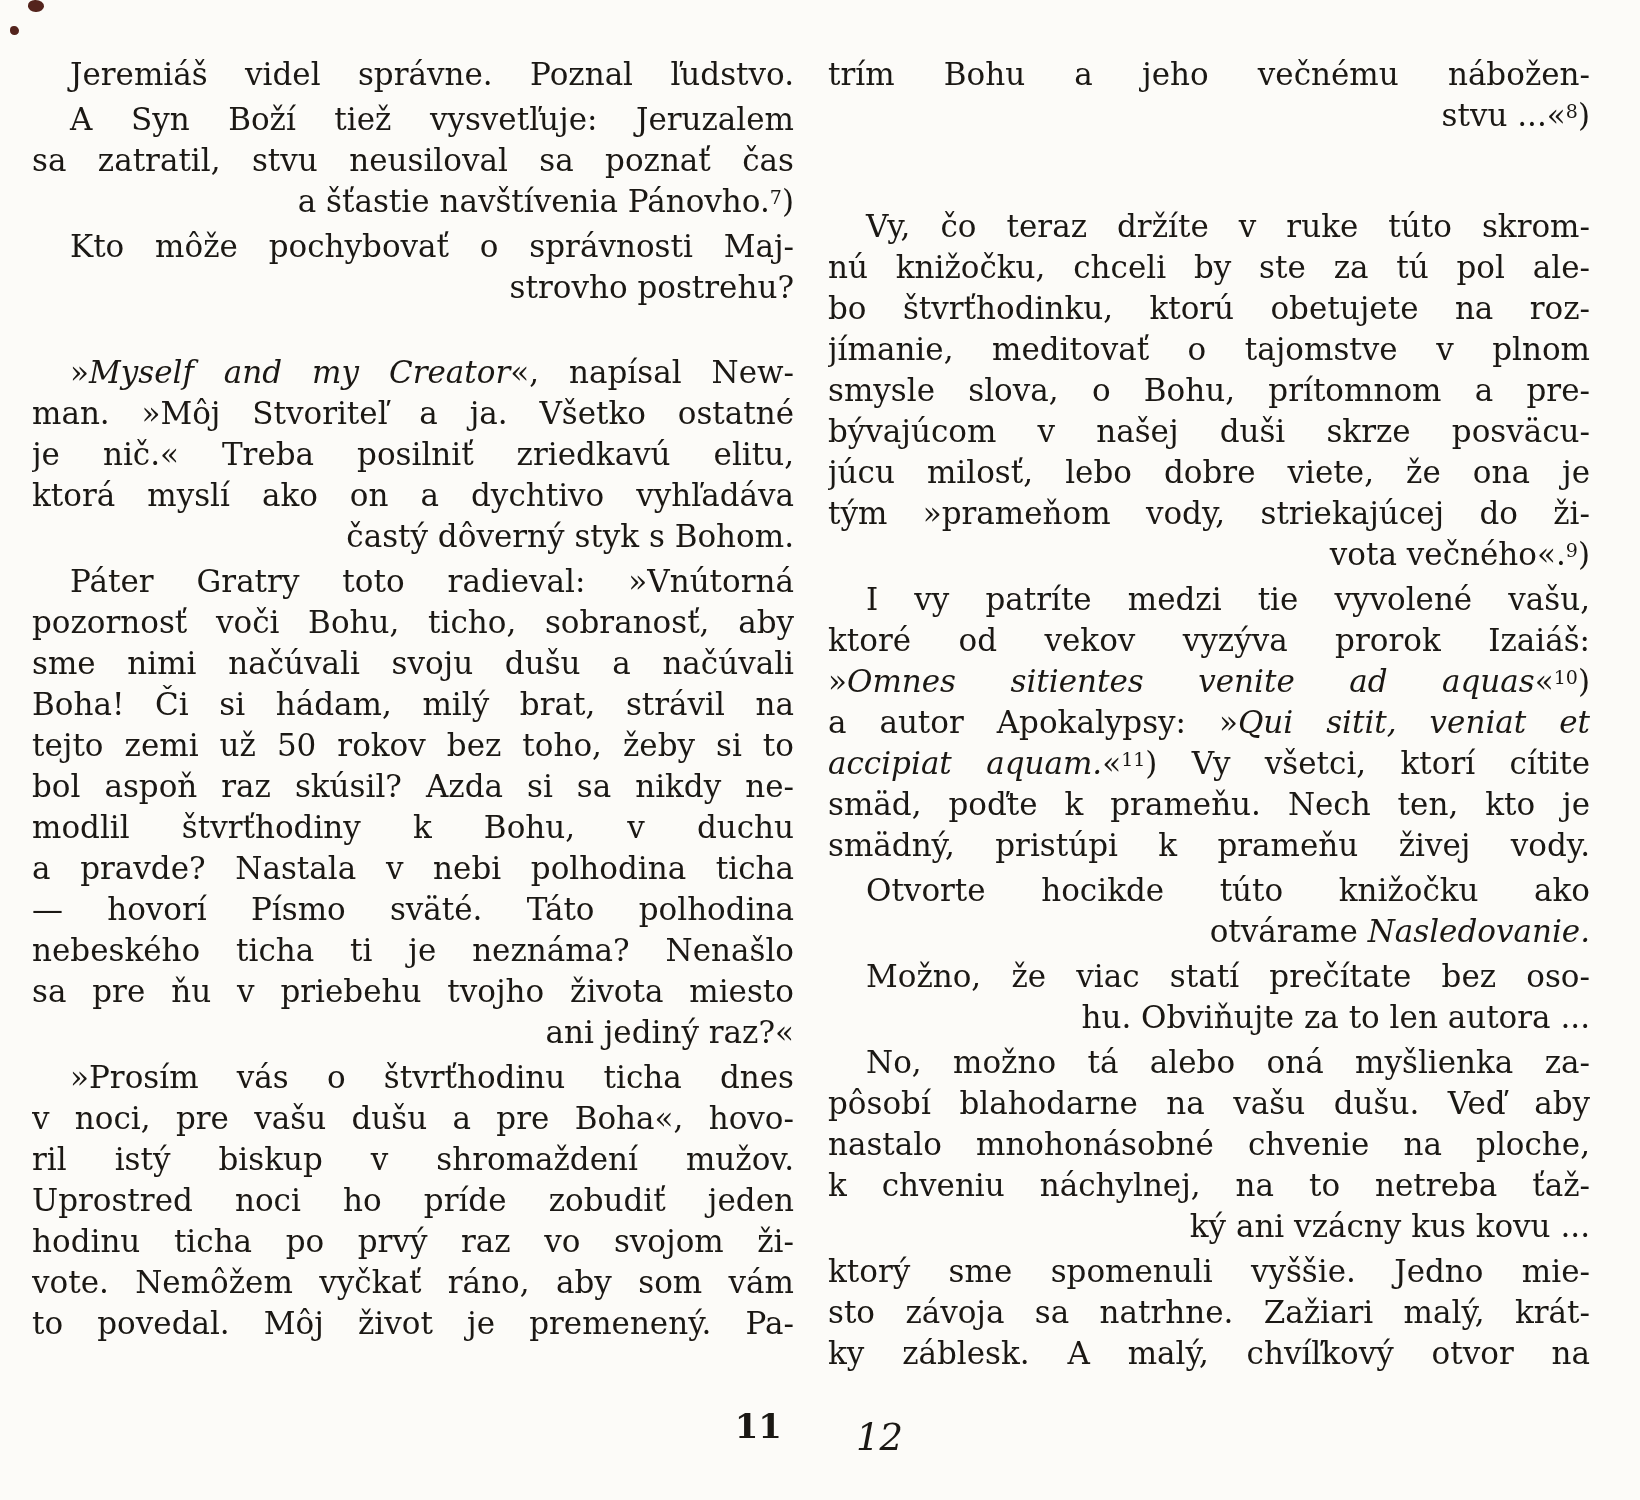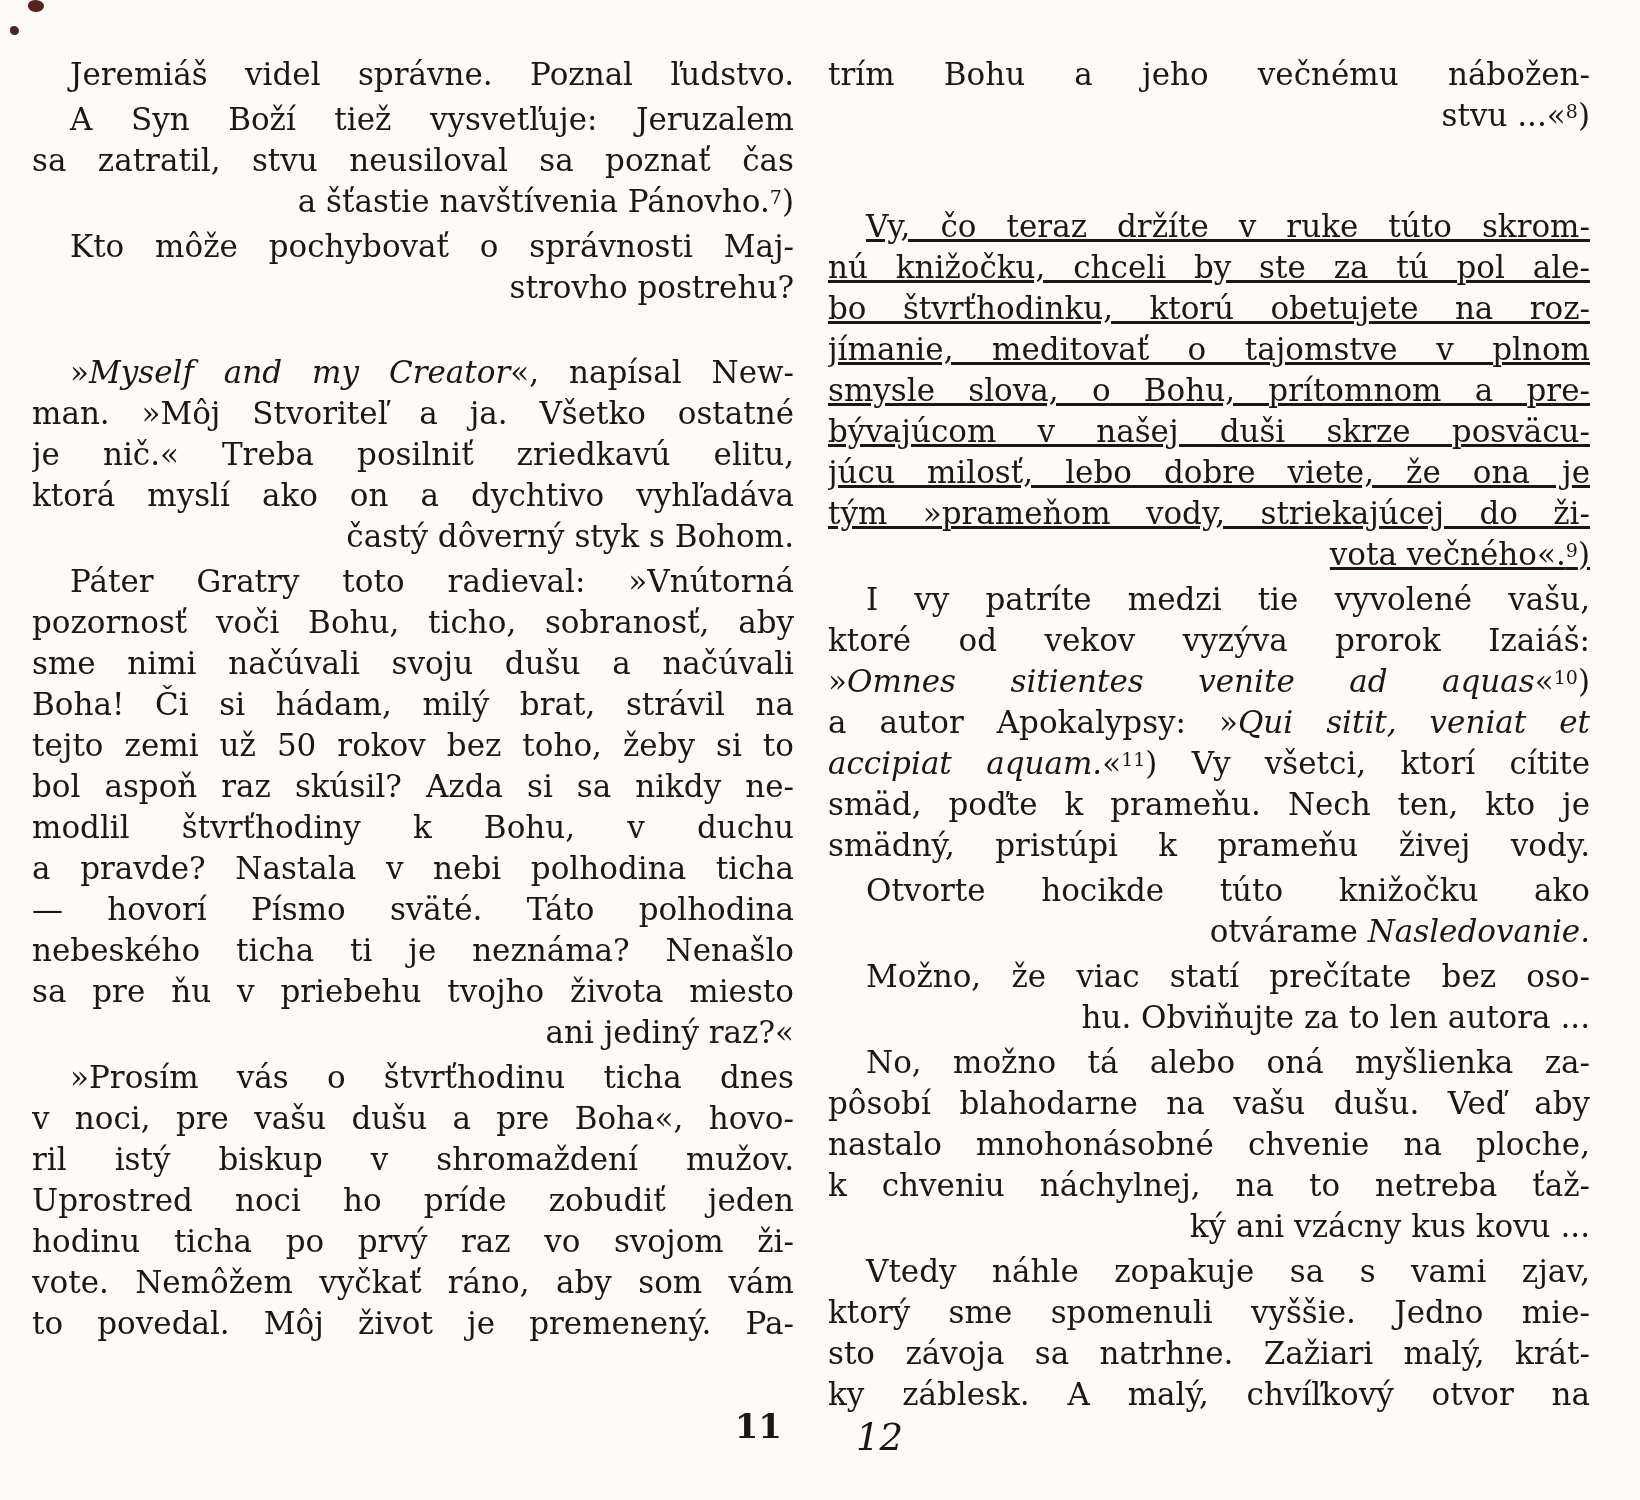--- a/index.html
+++ b/index.html
@@ -12,21 +12,21 @@
     overflow: hidden;
   }
   .spread {
     display: flex;
     padding: 54px 48px 0 32px;
     gap: 34px;
   }
   .col { width: 762px; }
   .para { margin: 0 0 4px 0; }
   .para.gap-lg { margin-top: 44px; }
-  .para.gap-xl { margin-top: 70px; text-decoration: underline; }
+  .para.gap-xl { margin-top: 70px; }
   .line {
     height: 41px;
     line-height: 41px;
     font-size: 31px;
     text-align: justify;
     overflow: hidden;
     white-space: normal;
   }
   
   .line::after { content: ""; display: inline-block; width: 100%; height: 0; }
@@ -133,21 +133,20 @@
         <div class="line last"><span>hu. Obviňujte za to len autora ...</span></div>
       </div>
       <div class="para">
         <div class="line indent"><span>No, možno tá alebo oná myšlienka za-</span></div>
         <div class="line"><span>pôsobí blahodarne na vašu dušu. Veď aby</span></div>
         <div class="line"><span>nastalo mnohonásobné chvenie na ploche,</span></div>
         <div class="line"><span>k chveniu náchylnej, na to netreba ťaž-</span></div>
         <div class="line last"><span>ký ani vzácny kus kovu ...</span></div>
       </div>
       <div class="para">
-        <div class="line indent"><span>Vtedy náhle zopakuje sa s vami zjav,</span></div>
         <div class="line"><span>ktorý sme spomenuli vyššie. Jedno mie-</span></div>
         <div class="line"><span>sto závoja sa natrhne. Zažiari malý, krát-</span></div>
         <div class="line"><span>ky záblesk. A malý, chvíľkový otvor na</span></div>
       </div>
     </div>
 </div>
 
 <div class="pageno pageno-left">11</div>
 
 <div class="pageno pageno-right">12</div>

